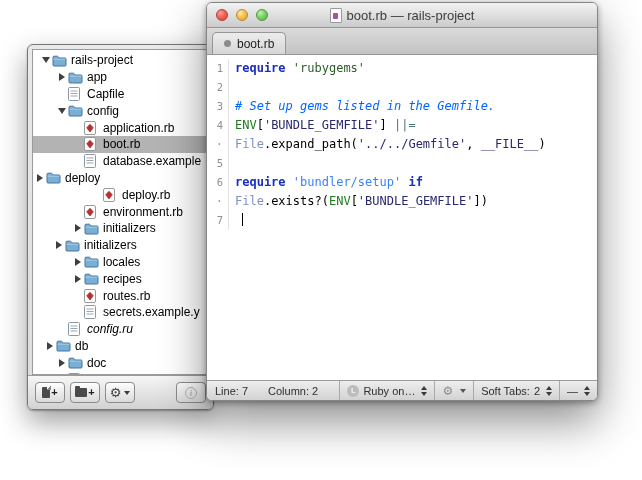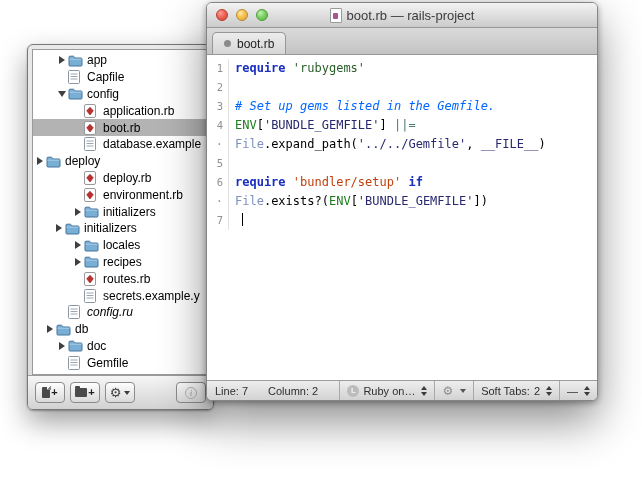--- a/index.html
+++ b/index.html
@@ -104,20 +104,32 @@
   .sb-dd { width:0; height:0; border-left:3.5px solid transparent;
             border-right:3.5px solid transparent; border-top:4px solid #555; margin-left:3px; }
 </style>
 </head>
 <body>
 
 <div class="stage">
 
   <div class="drawer">
     <div class="tree-viewport" id="tree">
+        <div class="tree-row" style="padding-left: 6px;">
+          <span class="disc">
+            <span class="tri-open"></span>
+          </span>
+          <span class="tree-icon">
+            <svg width="15" height="13" viewBox="0 0 15 13">
+              <path d="M1 3.2 Q1 2.2 2 2.2 L5.2 2.2 Q5.7 2.2 6 2.6 L7.1 4 L13 4 Q14 4 14 5 L14 11 Q14 12 13 12 L2 12 Q1 12 1 11 Z" fill="#79afd4" stroke="#46749c" stroke-width="1"></path>
+              <path d="M1.5 5.2 L13.5 5.2" stroke="#a8cce6" stroke-width="1"></path>
+            </svg>
+          </span>
+          <span class="tree-label">rails-project</span>
+        </div>
         <div class="tree-row" style="padding-left: 22px;">
           <span class="disc">
             <span class="tri-closed"></span>
           </span>
           <span class="tree-icon">
             <svg width="15" height="13" viewBox="0 0 15 13">
               <path d="M1 3.2 Q1 2.2 2 2.2 L5.2 2.2 Q5.7 2.2 6 2.6 L7.1 4 L13 4 Q14 4 14 5 L14 11 Q14 12 13 12 L2 12 Q1 12 1 11 Z" fill="#79afd4" stroke="#46749c" stroke-width="1"></path>
               <path d="M1.5 5.2 L13.5 5.2" stroke="#a8cce6" stroke-width="1"></path>
             </svg>
           </span>
@@ -184,21 +196,21 @@
             <span class="tri-closed"></span>
           </span>
           <span class="tree-icon">
             <svg width="15" height="13" viewBox="0 0 15 13">
               <path d="M1 3.2 Q1 2.2 2 2.2 L5.2 2.2 Q5.7 2.2 6 2.6 L7.1 4 L13 4 Q14 4 14 5 L14 11 Q14 12 13 12 L2 12 Q1 12 1 11 Z" fill="#79afd4" stroke="#46749c" stroke-width="1"></path>
               <path d="M1.5 5.2 L13.5 5.2" stroke="#a8cce6" stroke-width="1"></path>
             </svg>
           </span>
           <span class="tree-label">deploy</span>
         </div>
-        <div class="tree-row" style="padding-left: 38px;">
+        <div class="tree-row" style="padding-left: 18px; margin-left: 39px;">
           <span class="disc"></span>
           <span class="tree-icon">
             <svg width="12" height="14" viewBox="0 0 12 14">
               <rect x="0.5" y="0.5" width="11" height="13" rx="1.5" fill="#fff" stroke="#9a9a9a"></rect>
               <path d="M6 3.2 L9.3 6.8 L6 11 L2.7 6.8 Z" fill="#bf2e2e" stroke="#8c1f1f" stroke-width="0.6"></path>
             </svg>
           </span>
           <span class="tree-label">deploy.rb</span>
         </div>
         <div class="tree-row" style="padding-left: 38px;">
@@ -369,21 +381,21 @@
       </div>
     </div>
 
     <div class="code-area" id="code">
         <div class="code-line"><span class="gutter">1</span><span class="code-text"><span style="color: rgb(26, 47, 192); font-weight: bold;">require</span><span style="color: rgb(0, 0, 0);"> </span><span style="color: rgb(42, 94, 42);">'rubygems'</span></span></div>
         <div class="code-line"><span class="gutter">2</span><span class="code-text"></span></div>
         <div class="code-line"><span class="gutter">3</span><span class="code-text"><span style="color: rgb(0, 102, 255); font-style: italic;"># Set up gems listed in the Gemfile.</span></span></div>
         <div class="code-line"><span class="gutter">4</span><span class="code-text"><span style="color: rgb(30, 123, 30);">ENV</span><span style="color: rgb(0, 0, 0);">[</span><span style="color: rgb(40, 40, 110);">'BUNDLE_GEMFILE'</span><span style="color: rgb(0, 0, 0);">] </span><span style="color: rgb(74, 118, 118);">||=</span></span></div>
         <div class="code-line"><span class="gutter wrapmark">·</span><span class="code-text"><span style="color: rgb(126, 144, 192);">File</span><span style="color: rgb(0, 0, 0);">.expand_path(</span><span style="color: rgb(40, 40, 110);">'../../Gemfile'</span><span style="color: rgb(0, 0, 0);">, </span><span style="color: rgb(40, 40, 110);">__FILE__</span><span style="color: rgb(0, 0, 0);">)</span></span></div>
         <div class="code-line"><span class="gutter">5</span><span class="code-text"></span></div>
-        <div class="code-line"><span class="gutter">6</span><span class="code-text"><span style="color: rgb(26, 47, 192); font-weight: bold;">require</span><span style="color: rgb(0, 0, 0);"> </span><span style="color: #c2410c;">'bundler/setup'</span><span style="color: rgb(0, 0, 0);"> </span><span style="color: rgb(26, 47, 192); font-weight: bold;">if</span></span></div>
+        <div class="code-line"><span class="gutter">6</span><span class="code-text"><span style="color: rgb(26, 47, 192); font-weight: bold;">require</span><span style="color: rgb(0, 0, 0);"> </span><span style="color: #3b82f6;">'bundler/setup'</span><span style="color: rgb(0, 0, 0);"> </span><span style="color: rgb(26, 47, 192); font-weight: bold;">if</span></span></div>
         <div class="code-line"><span class="gutter wrapmark">·</span><span class="code-text"><span style="color: rgb(126, 144, 192);">File</span><span style="color: rgb(0, 0, 0);">.exists?(</span><span style="color: rgb(30, 123, 30);">ENV</span><span style="color: rgb(0, 0, 0);">[</span><span style="color: rgb(40, 40, 110);">'BUNDLE_GEMFILE'</span><span style="color: rgb(0, 0, 0);">])</span></span></div>
         <div class="code-line"><span class="gutter">7</span><span class="code-text"><span style="color: rgb(0, 0, 0);"> </span><span class="caret"></span></span></div>
       </div>
 
     <div class="statusbar">
       <div class="sb-left">
         <span>Line: 7</span>
         <span>Column: 2</span>
       </div>
       <div class="vsep"></div>

